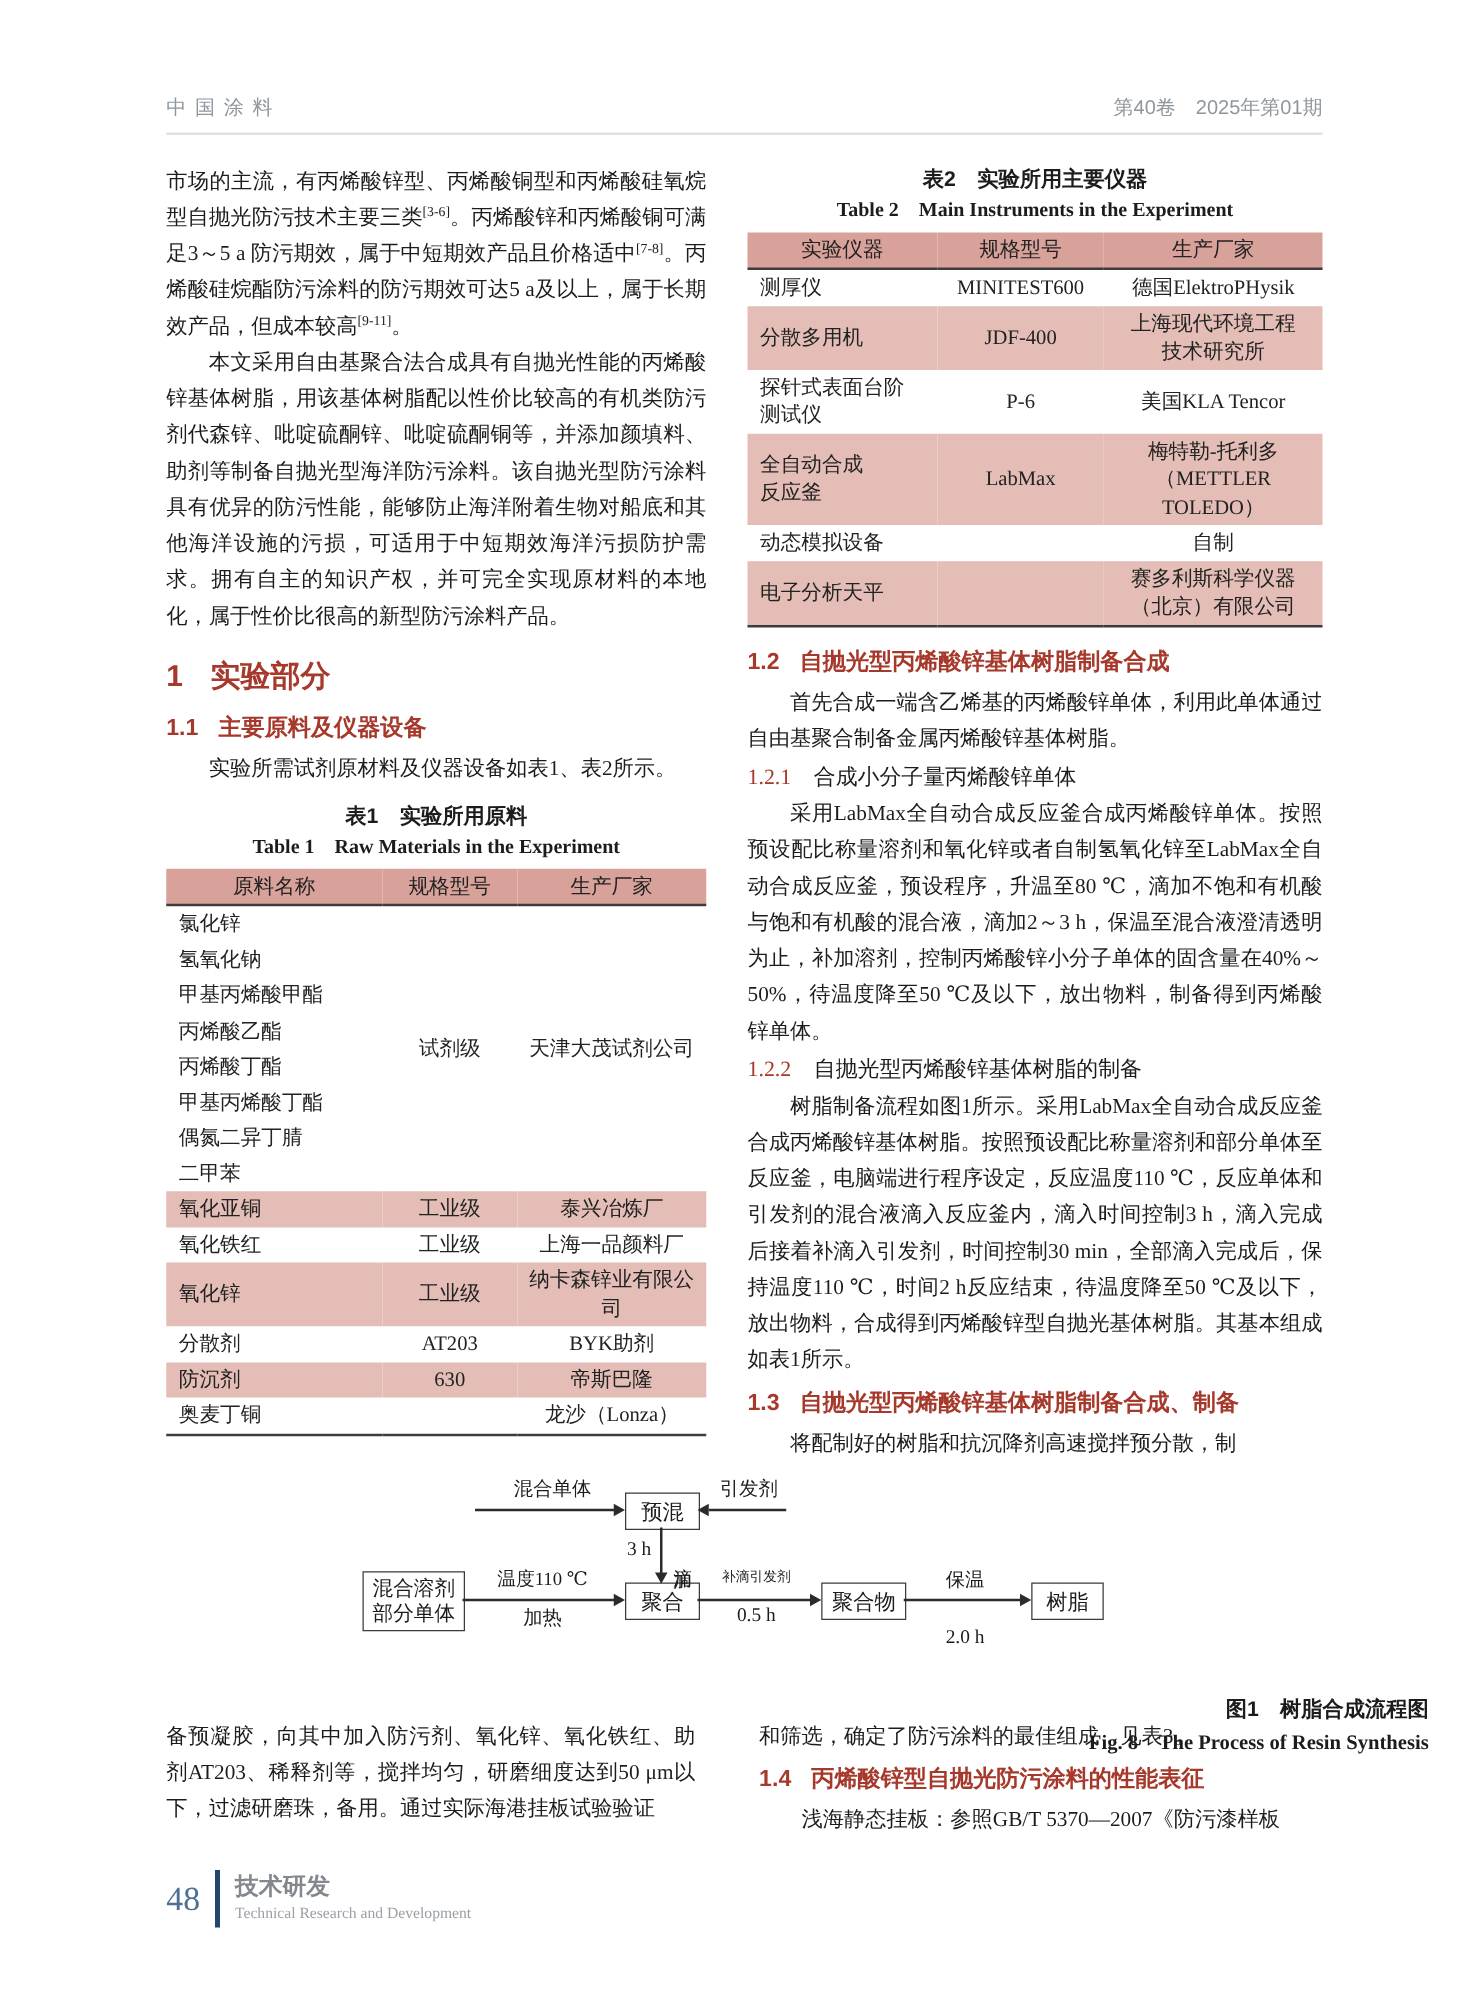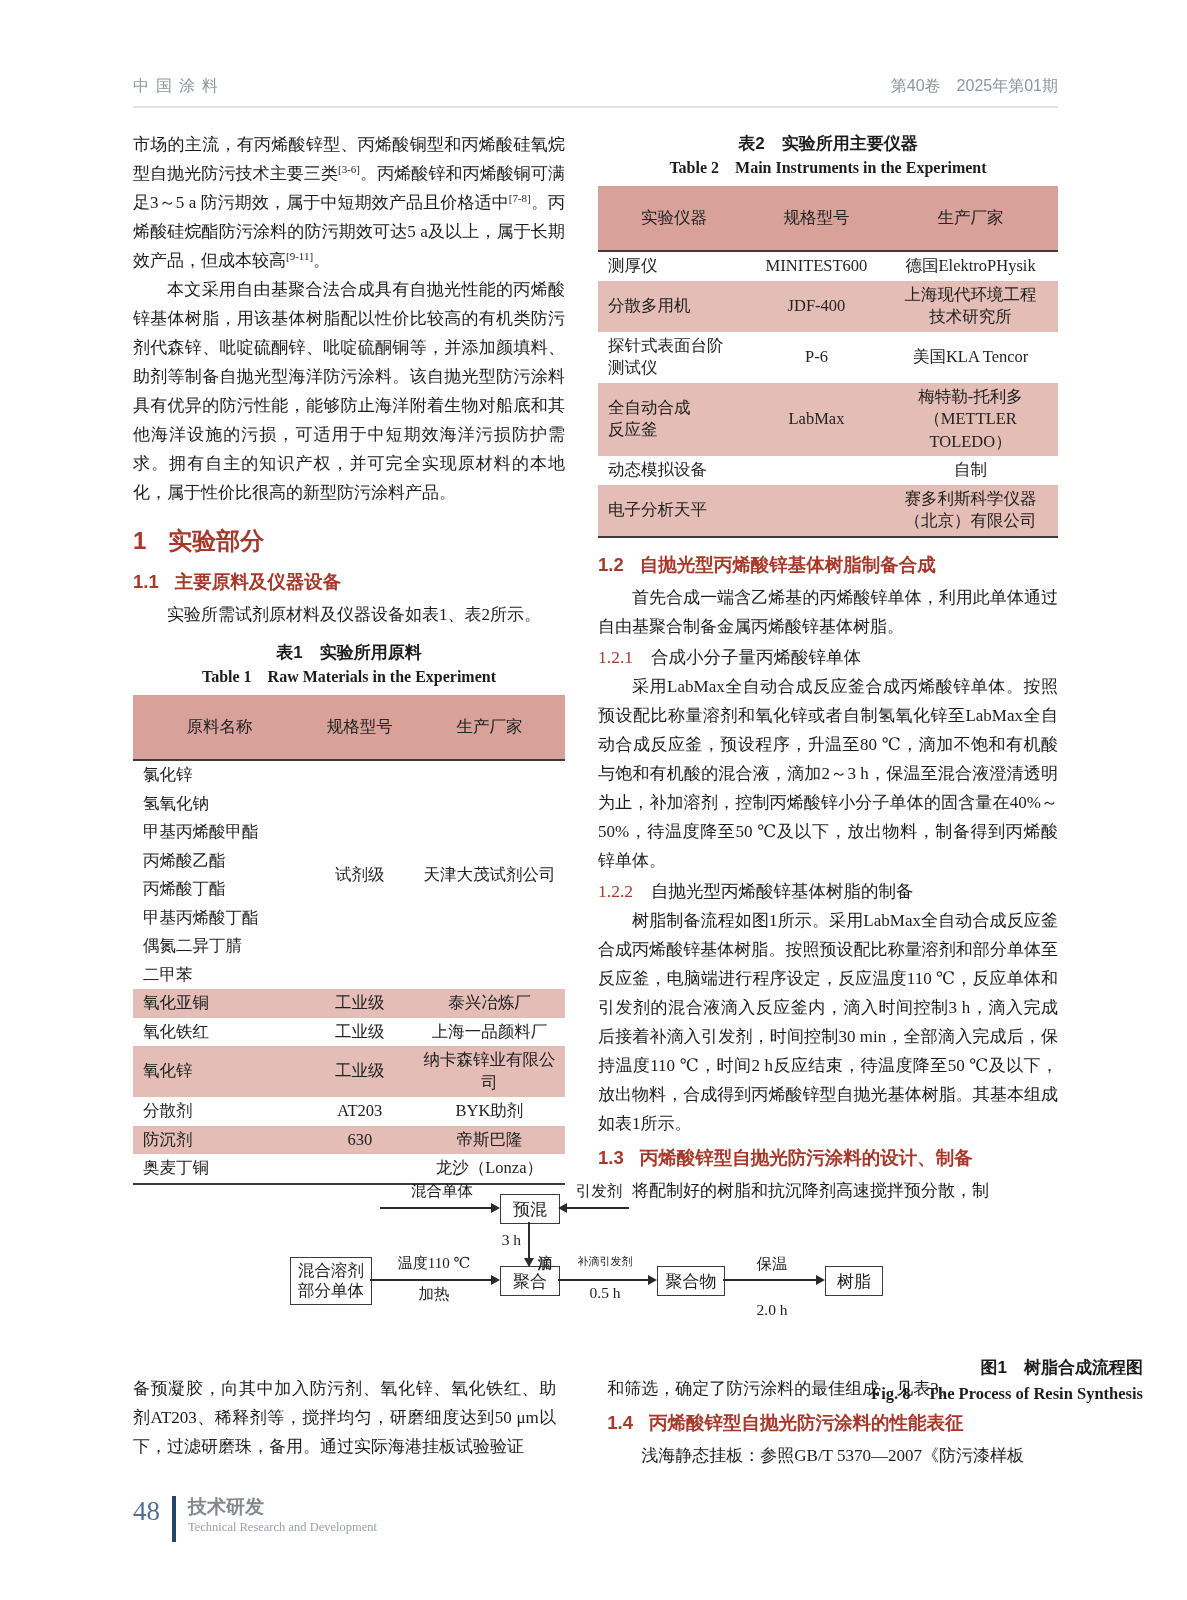--- a/index.html
+++ b/index.html
@@ -26,21 +26,21 @@
   .h2 .num{margin-right:16px;}
   .h3{font-size:17.5px;margin:4px 0 3px 0;}
   .h3 .num{color:#a6392b;margin-right:18px;}
   
   .tcn{text-align:center;font-family:"Liberation Sans","DejaVu Sans",sans-serif;font-weight:bold;
        font-size:17px;margin:12px 0 3px 0;}
   .ten{text-align:center;font-family:"Liberation Serif","DejaVu Serif",serif;font-weight:bold;
        font-size:16px;margin:0 0 7px 0;}
   
   table{width:100%;border-collapse:collapse;font-size:16.5px;color:#222;}
-  th{background:#d8a29a;font-weight:normal;padding:21px 2px;border-bottom:2px solid #3c3c3c;}
+  th{background:#d8a29a;font-weight:normal;padding:3px 2px;border-bottom:2px solid #3c3c3c;}
   td{padding:3px 3px;line-height:22.5px;}
   td.nm{text-align:left;padding-left:10px;}
   td.c{text-align:center;}
   tr.stripe td{background:#e3bdb6;}
   tbody tr:last-child td{border-bottom:2px solid #3c3c3c;}
   .pre{white-space:pre-line;}
   
   .flow{position:absolute;top:1161px;left:285px;width:620px;height:145px;font-size:16px;}
   .fbox{position:absolute;border:1.5px solid #3a3a3a;background:#fff;display:flex;align-items:center;
         justify-content:center;text-align:center;font-size:17px;}
@@ -54,21 +54,21 @@
   .ah-d{position:absolute;width:0;height:0;border-top:9px solid #2b2b2b;
         border-left:5px solid transparent;border-right:5px solid transparent;}
   .vert{writing-mode:vertical-rl;letter-spacing:2px;}
   .figcaps{position:absolute;top:1354px;left:0;width:1143px;text-align:right;}
   .figcaps .cn{font-family:"Liberation Sans","DejaVu Sans",sans-serif;font-weight:bold;font-size:17px;line-height:27px;}
   .figcaps .en{font-family:"Liberation Serif","DejaVu Serif",serif;font-weight:bold;font-size:16.5px;line-height:26px;}
   
   .bottom{position:absolute;top:1374px;left:133px;width:925px;display:flex;gap:51px;}
   .bottom .colL{width:432px;} .bottom .colR{width:460px;}
   
-  .ftr{position:absolute;left:133px;top:1496px;display:flex;align-items:flex-start;}
+  .ftr{position:absolute;left:133px;top:1496px;display:flex;align-items:center;}
   .ftr .pg{font-size:27px;color:#4f7096;margin-right:12px;font-family:"Liberation Serif","DejaVu Serif",serif;}
   .ftr .bar{width:4px;height:46px;background:#24456b;margin-right:12px;}
   .ftr .cn{font-family:"Liberation Sans","DejaVu Sans",sans-serif;font-weight:bold;font-size:19px;color:#82888e;line-height:22px;}
   .ftr .en{font-size:12.5px;color:#9aa0a6;line-height:18px;}
 </style>
 </head>
 <body>
 
 <div class="page">
 
@@ -223,21 +223,21 @@
         <span class="num">1.2.1</span><span>合成小分子量丙烯酸锌单体</span>
       </div>
       <p class="body ind">采用LabMax全自动合成反应釜合成丙烯酸锌单体。按照预设配比称量溶剂和氧化锌或者自制氢氧化锌至LabMax全自动合成反应釜，预设程序，升温至80 ℃，滴加不饱和有机酸与饱和有机酸的混合液，滴加2～3 h，保温至混合液澄清透明为止，补加溶剂，控制丙烯酸锌小分子单体的固含量在40%～50%，待温度降至50 ℃及以下，放出物料，制备得到丙烯酸锌单体。</p>
 
       <div class="h3">
         <span class="num">1.2.2</span><span>自抛光型丙烯酸锌基体树脂的制备</span>
       </div>
       <p class="body ind">树脂制备流程如图1所示。采用LabMax全自动合成反应釜合成丙烯酸锌基体树脂。按照预设配比称量溶剂和部分单体至反应釜，电脑端进行程序设定，反应温度110 ℃，反应单体和引发剂的混合液滴入反应釜内，滴入时间控制3 h，滴入完成后接着补滴入引发剂，时间控制30 min，全部滴入完成后，保持温度110 ℃，时间2 h反应结束，待温度降至50 ℃及以下，放出物料，合成得到丙烯酸锌型自抛光基体树脂。其基本组成如表1所示。</p>
 
       <div class="h2">
-        <span class="num">1.3</span><span>丙烯酸锌型自抛光防污涂料的设计、制备</span>
+        <span class="num">1.3</span><span>自抛光型丙烯酸锌基体树脂制备合成、制备</span>
       </div>
       <p class="body ind">将配制好的树脂和抗沉降剂高速搅拌预分散，制</p>
     </div>
   </div>
 
   <div class="flow">
 
     <div class="fbox small pre" style="left:5px;top:96px;width:80px;height:46px;">混合溶剂
 部分单体</div>
     <div class="fbox" style="left:215px;top:33px;width:58px;height:28px;">预混</div>

